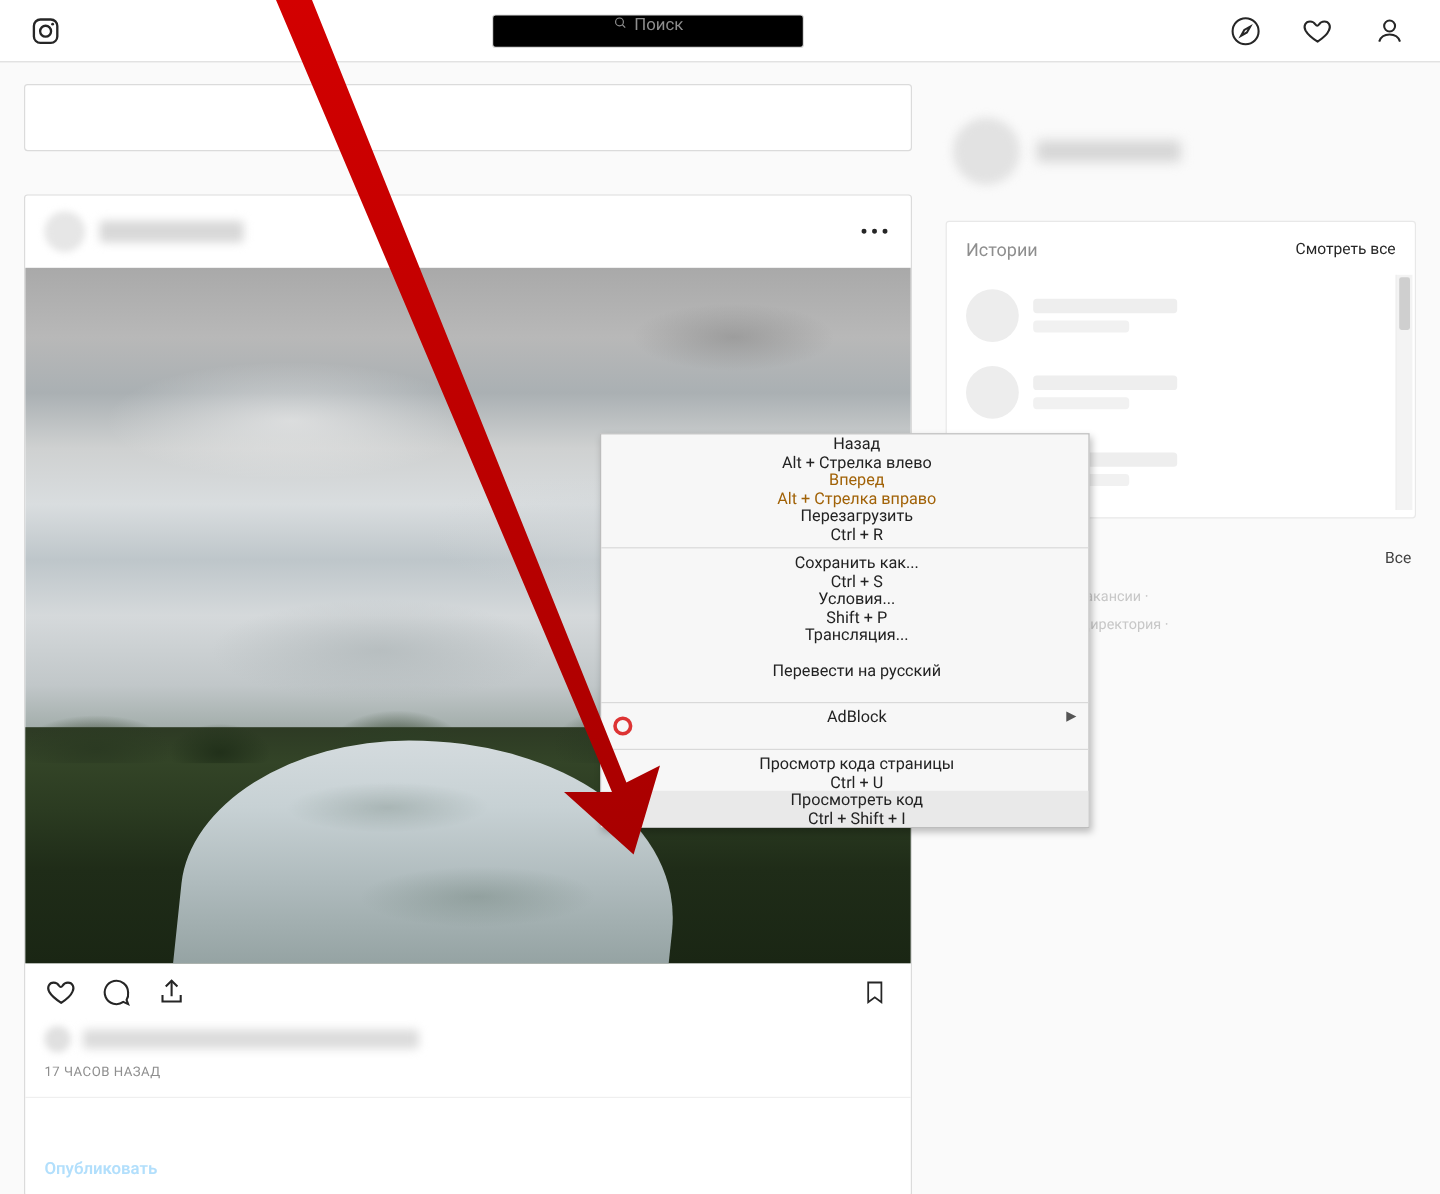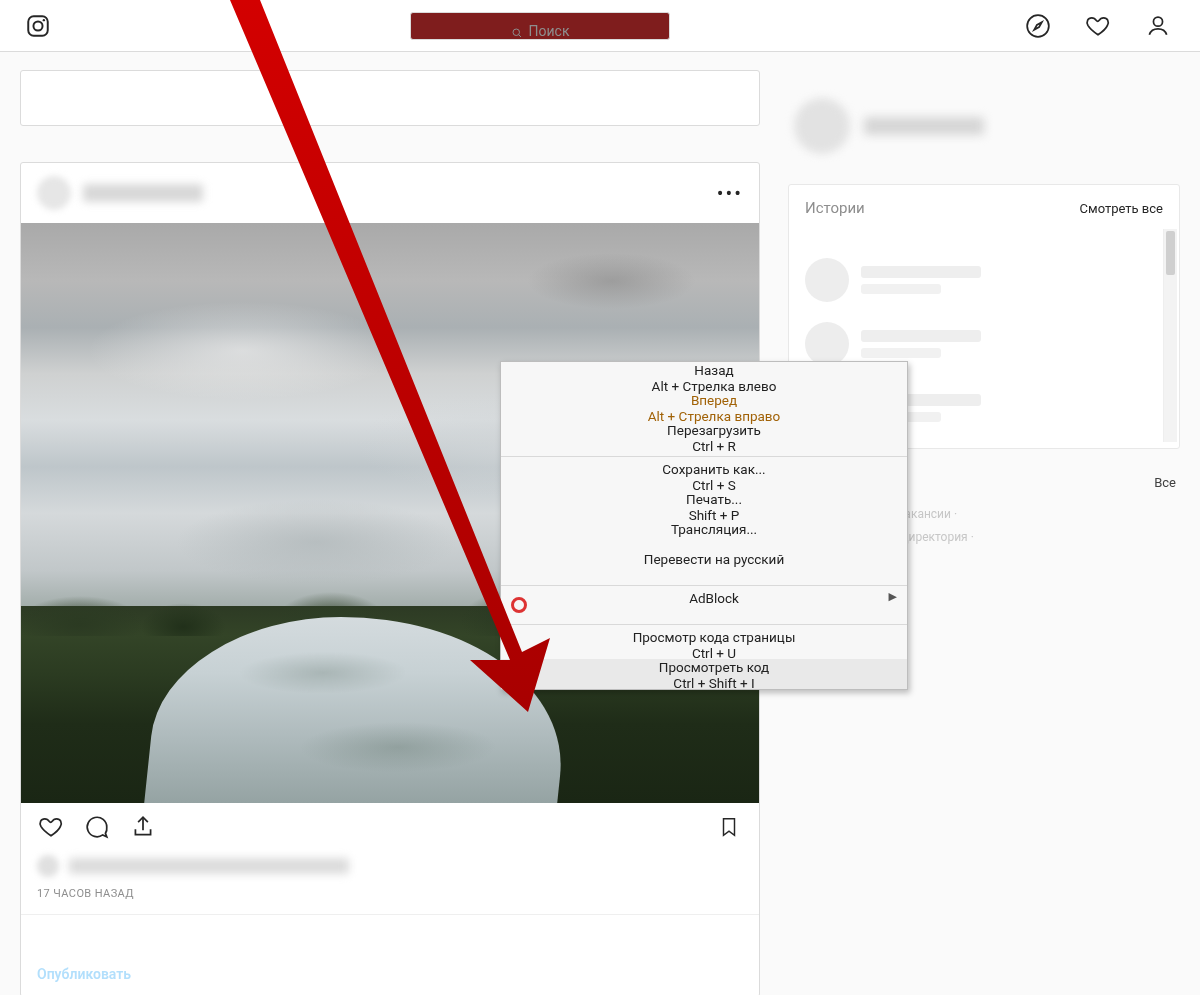--- a/index.html
+++ b/index.html
@@ -2,21 +2,21 @@
 <html><head>
 <meta charset="utf-8">
 <style>
 * { box-sizing: border-box; margin: 0; padding: 0; }
 body { font-family: -apple-system, BlinkMacSystemFont, "Segoe UI", Roboto, Helvetica, Arial, sans-serif; background: #fafafa; color: #262626; width: 1200px; height: 995px; overflow: hidden; position: relative; }
 
 
 .topnav { height: 52px; background: #fff; border-bottom: 1px solid #dbdbdb; display: flex; align-items: center; padding: 0 20px; }
 .topnav .logo-slot { width: 36px; height: 36px; display: flex; align-items: center; justify-content: center; }
 .topnav .search-slot { flex: 1; display: flex; justify-content: center; }
-.search-box { width: 260px; height: 28px; border: 1px solid #dbdbdb; border-radius: 3px; background: #7f1d1d; display: flex; align-items: flex-end; justify-content: center; gap: 6px; color: #8e8e8e; font-size: 14px; }
+.search-box { width: 260px; height: 28px; border: 1px solid #dbdbdb; border-radius: 3px; background: #000000; display: flex; align-items: flex-start; justify-content: center; gap: 6px; color: #8e8e8e; font-size: 14px; }
 .topnav .right-icons { display: flex; align-items: center; gap: 32px; padding-right: 8px; }
 .nav-icon { width: 28px; height: 28px; display: inline-flex; align-items: center; justify-content: center; }
 
 
 .page { display: flex; padding: 18px 20px 0 20px; gap: 28px; }
 .feed { width: 740px; }
 .sidebar { flex: 1; min-width: 0; }
 
 .card { background: #fff; border: 1px solid #dbdbdb; border-radius: 3px; }
 .spacer-card { height: 56px; margin-bottom: 36px; }
@@ -64,21 +64,21 @@
 .comment-row { display:flex; align-items:center; padding: 14px 16px; }
 .comment-row .ph { flex:1; color:#8e8e8e; font-size:15px; }
 .publish { color:#b2dffc; font-size:14px; font-weight:600;margin-top:37px; }
 
 
 .side-profile { display:flex; align-items:center; gap:14px; padding: 28px 10px 30px 6px; }
 .side-profile .sp-av { width:56px; height:56px; border-radius:50%; background:#e2e2e2; filter:blur(4px); }
 .side-profile .sp-name { width:120px; height:18px; background:#d6d6d6; filter:blur(5px); border-radius:3px; }
 
 .side-card { background:#fff; border:1px solid #e8e8e8; border-radius:3px; padding: 14px 16px 8px; position:relative; }
-.side-card-head { display:flex; align-items:center; justify-content:space-between; color:#8e8e8e; font-size:15px; margin-bottom:31px; }
+.side-card-head { display:flex; align-items:center; justify-content:space-between; color:#8e8e8e; font-size:15px; margin-bottom:14px; }
 .side-card-head .all { color:#262626; font-size:13px; }
 .story-item { display:flex; align-items:center; gap:12px; padding:10px 0; }
 .story-av { width:44px; height:44px; border-radius:50%; background:#ededed; }
 .story-lines .l1 { width:120px; height:12px; background:#eee; border-radius:3px; margin-bottom:6px; }
 .story-lines .l2 { width:80px; height:10px; background:#f1f1f1; border-radius:3px; }
 .side-scroll { position:absolute; right:2px; top:44px; bottom:6px; width:14px; background:#f3f3f3; border-left:1px solid #eee; }
 .side-scroll .thumb { position:absolute; top:2px; left:2px; right:2px; height:44px; background:#cfcfcf; border-radius:2px; }
 
 .sugg-head { display:flex; align-items:center; justify-content:space-between; color:#8e8e8e; font-size:15px; margin: 24px 4px 10px; }
 .sugg-head .all2 { color:#404040; font-size:13px; }
@@ -260,21 +260,21 @@
   <div class="row">
       <span>Перезагрузить</span>
       <span>Ctrl + R</span>
     </div>
   <div class="sep"></div>
   <div class="row">
       <span>Сохранить как...</span>
       <span>Ctrl + S</span>
     </div>
   <div class="row">
-      <span>Печать...</span>
+      <span>Условия...</span>
       <span>Shift + P</span>
     </div>
   <div class="row">
       <span>Трансляция...</span>
       <span></span>
     </div>
   <div class="row">
       <span>Перевести на русский</span>
       <span></span>
     </div>

